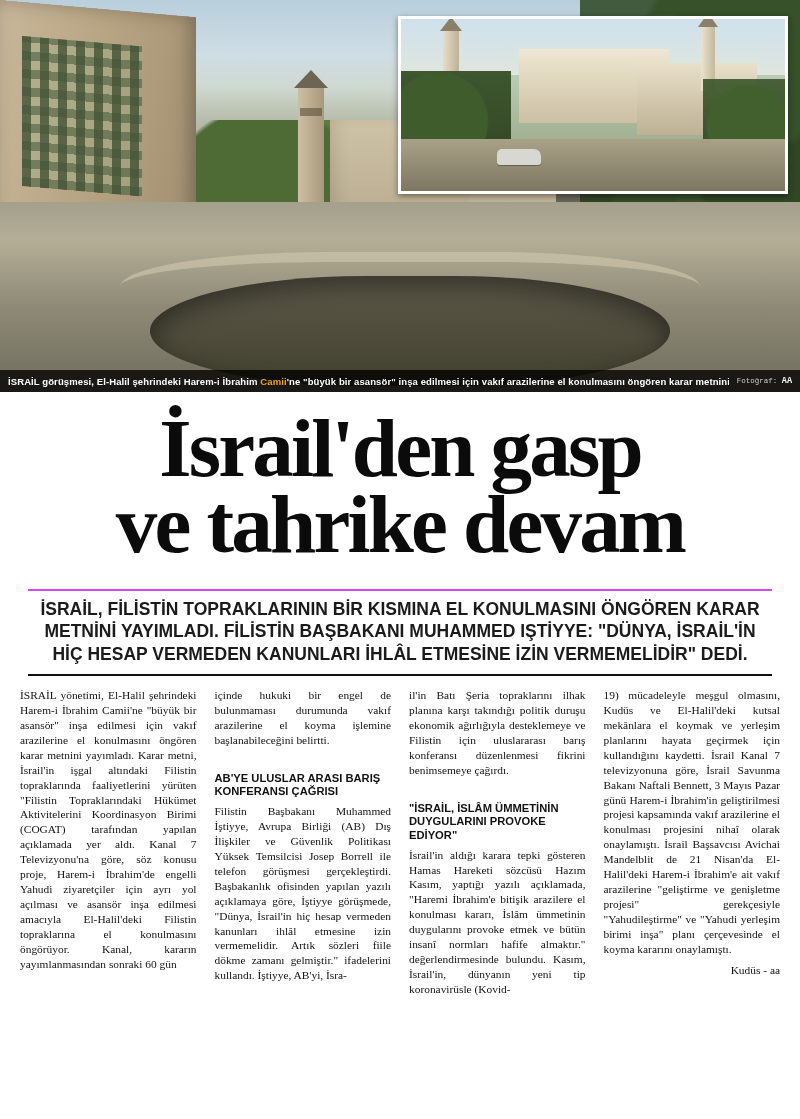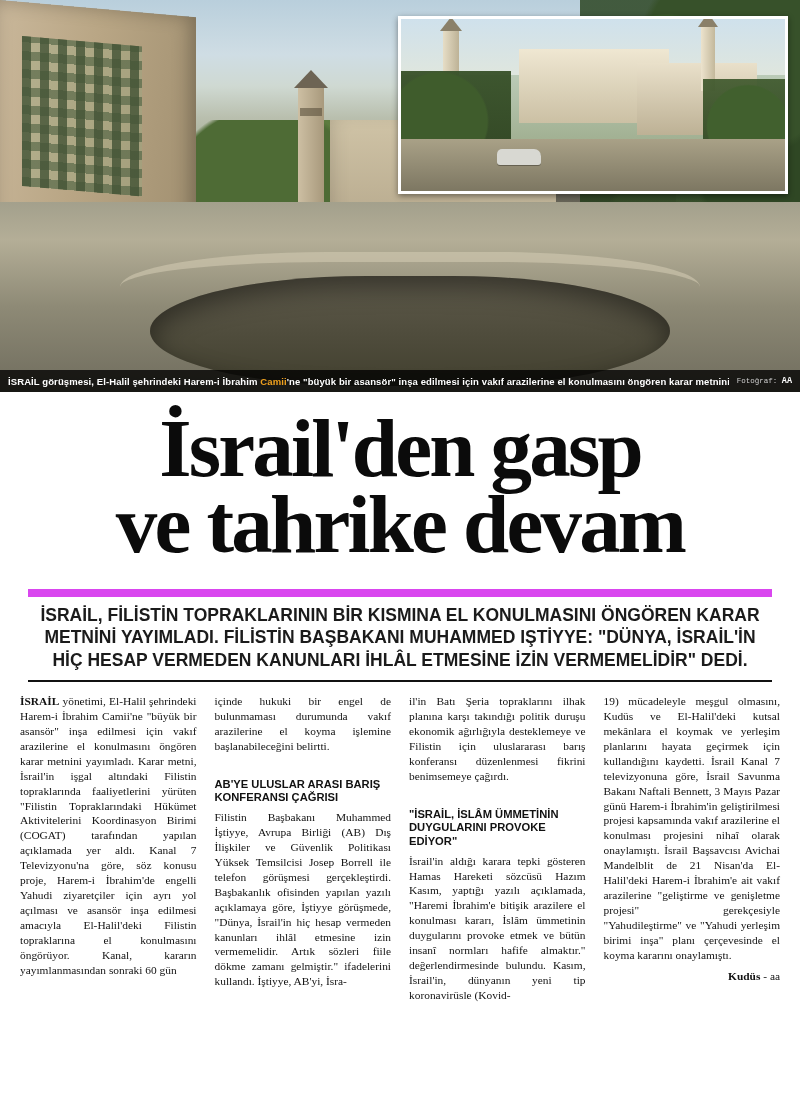--- a/index.html
+++ b/index.html
@@ -277,50 +277,50 @@
   
   .subhead {
     margin: 26px auto 0 auto;
     width: 744px;
     font-family: "Liberation Sans", sans-serif;
     font-weight: 700;
     font-size: 17.5px;
     line-height: 1.3;
     color: #1b1b1b;
     text-align: center;
-    border-top: 8px solid #d946ef;
+    border-top: 2px solid #d946ef;
     border-bottom: 2px solid #111;
     padding: 7px 4px 8px 4px;
   }
 
   
   .body-wrap {
     margin: 12px auto 0 auto;
     width: 760px;
     display: flex;
     gap: 18px;
   }
   .col {
     width: 178px;
     font-size: 11.4px;
     line-height: 1.31;
     text-align: justify;
     hyphens: auto;
   }
   .col p { margin: 0 0 6px 0; }
-  .lead-word { font-weight: 700; }
+  .lead-word { font-weight: 400; }
   .sub-title {
     font-family: "Liberation Sans", sans-serif;
     font-weight: 700;
     font-size: 11.2px;
     line-height: 1.22;
     margin: 24px 0 5px 0;
     text-align: left;
   }
-  .tail-bold { font-weight: 700; }
+  .tail-bold { font-weight: 400; }
 </style>
 </head>
 <body>
 
 <div class="page">
 
   <div class="photo-block">
     <div class="photo-sky"></div>
     <div class="tree-mass"></div>
     <div class="bld-center"></div>

